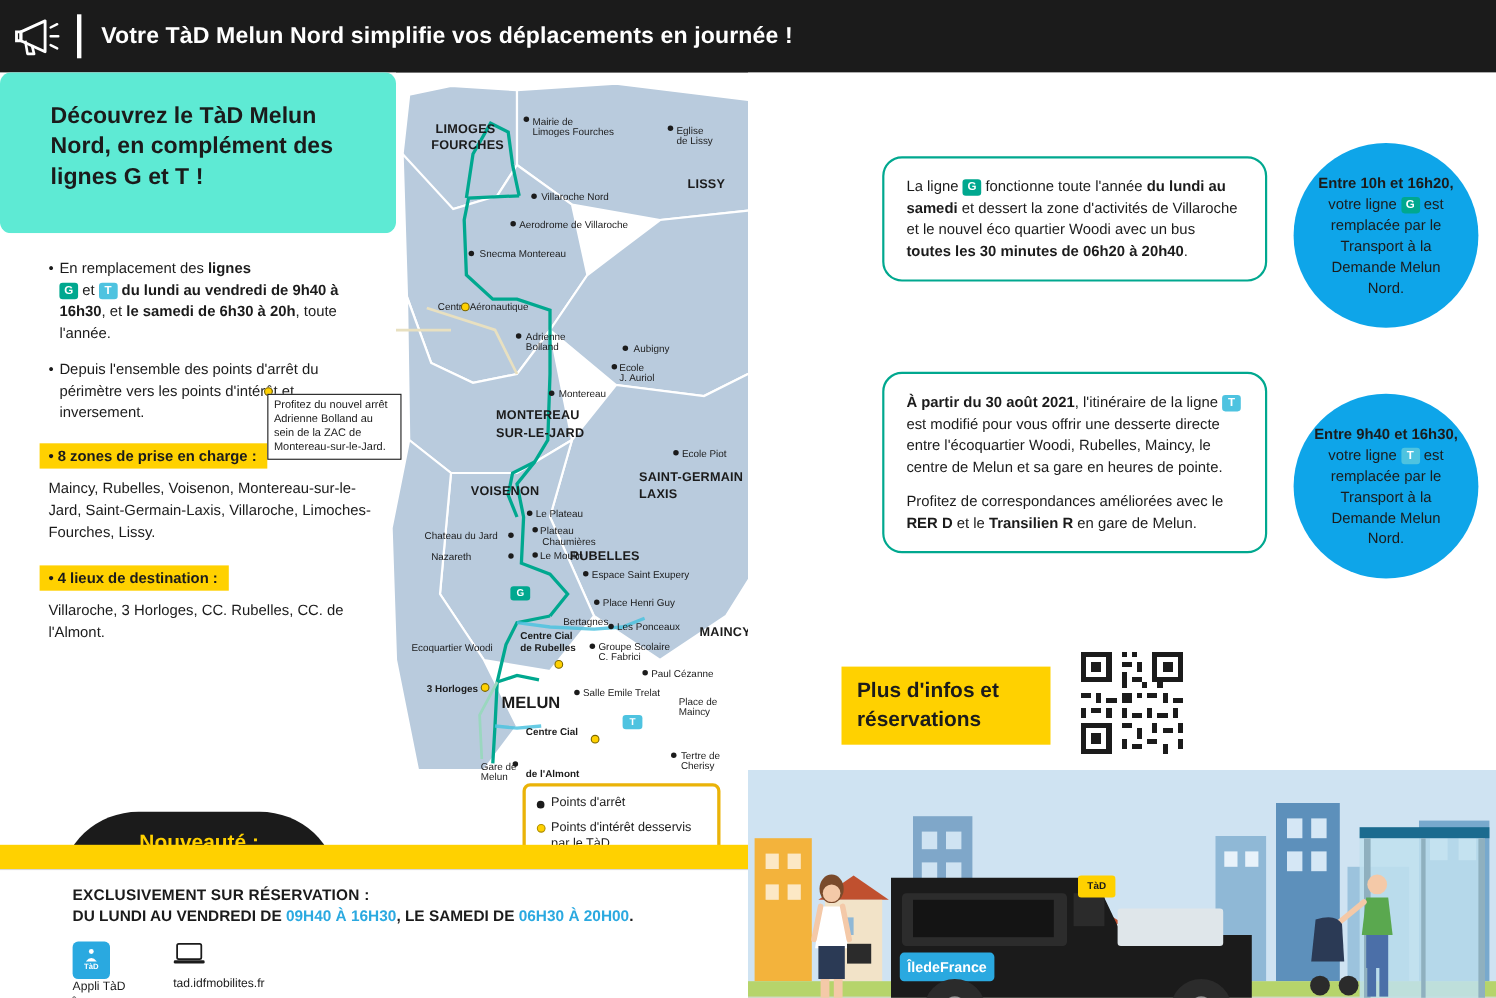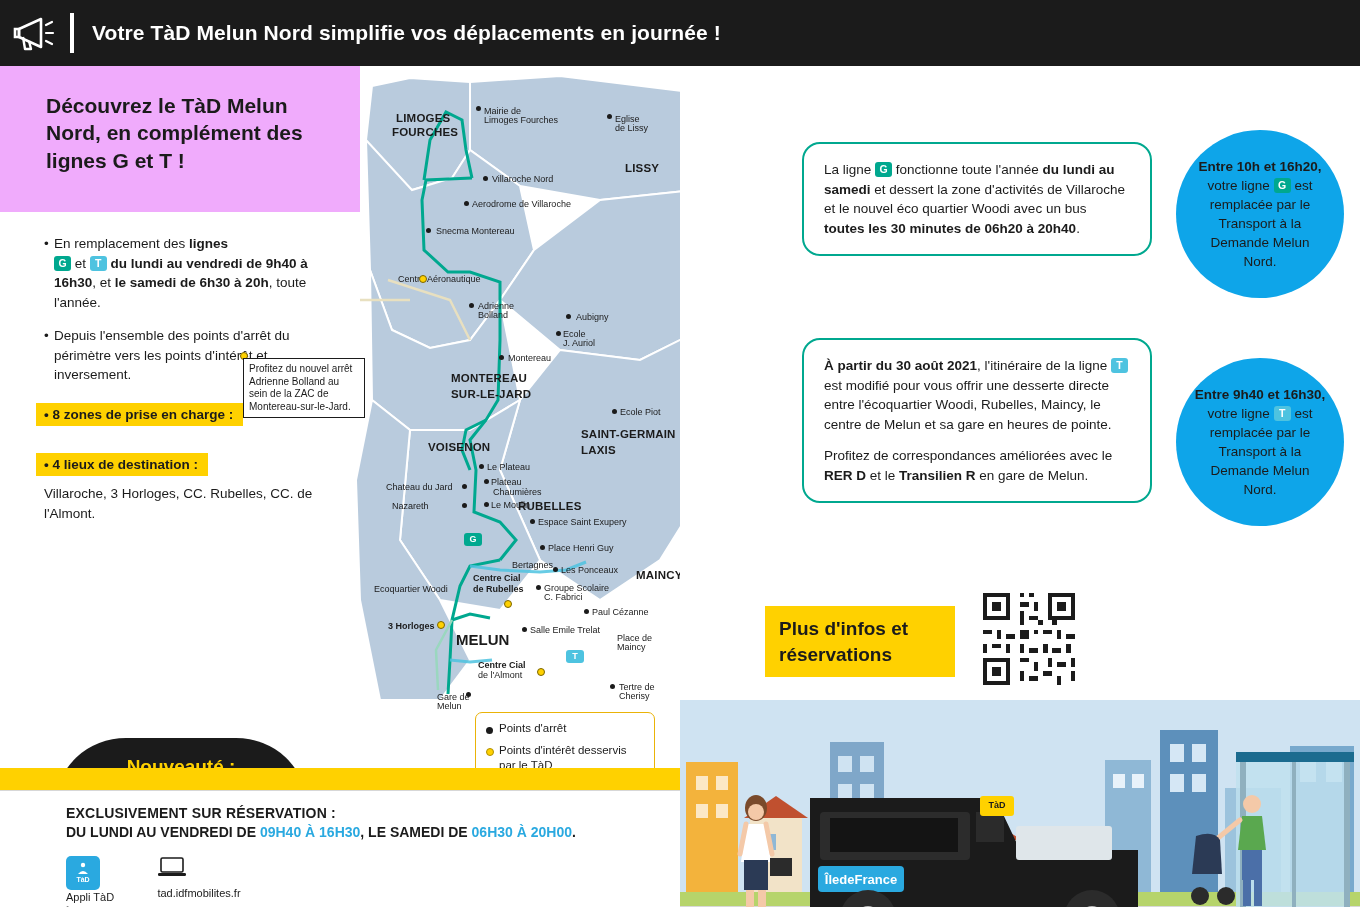--- a/index.html
+++ b/index.html
@@ -14,21 +14,21 @@
   .header {
     position:absolute; left:0; top:0; width:1360px; height:66px;
     background:#1b1b1b; color:#fff; display:flex; align-items:center;
   }
   .header .megaphone { width:70px; display:flex; align-items:center; justify-content:center; }
   .header .bar { width:4px; height:40px; background:#fff; margin-right:18px; }
   .header h1 { font-size:21px; font-weight:bold; margin:0; letter-spacing:.1px; }
 
   
   .left-col { position:absolute; left:0; top:66px; width:360px; height:841px; background:#ffffff; }
-  .yellow-top { position:absolute; left:0; top:0; width:360px; height:146px; background:#f0abfc; }
+  .yellow-top { position:absolute; left:0; top:0; width:360px; height:146px; background:#5eead4;border-radius:10px; }
   .yellow-top h2 { margin:0; padding:26px 20px 0 46px; font-size:21px; line-height:1.30; font-weight:bold; color:#1b1b1b;}
   .left-body { position:absolute; left:0; top:146px; width:360px; height:560px; background:#fff; padding:22px 16px 0 44px; }
   .bullet { display:flex; font-size:13.5px; line-height:1.45; margin-bottom:14px; }
   .bullet .dot { width:10px; flex:0 0 10px; }
   .bullet .txt { flex:1; }
   .chip { display:inline-block; min-width:17px; height:15px; line-height:15px; text-align:center;
           border-radius:3px; color:#fff; font-size:10.5px; font-weight:bold; padding:0 4px; vertical-align:1px;}
   .chip.g { background:#00a88f; }
   .chip.t { background:#4ec3e0; }
   .tagline { display:inline-block; background:#ffd100; font-weight:bold; font-size:13.5px;
@@ -75,21 +75,21 @@
 
   
   .qr-zone { position:absolute; left:85px; top:518px; width:345px; height:110px; }
   .qr-label { position:absolute; left:0; top:22px; width:190px; background:#ffd100; font-size:19px;
               font-weight:bold; padding:10px 14px; line-height:1.35; }
   .qr-box { position:absolute; left:205px; top:0; width:118px; height:110px; background:#fff; padding:4px; }
 
   
   .illus { position:absolute; left:0; top:634px; width:680px; height:273px; background:#cfe3f2; overflow:hidden; }
 
-  .legend { position:absolute; left:475px; top:712px; width:180px; background:#fff; border:1px solid #eab308;
+  .legend { position:absolute; left:475px; top:712px; width:180px; background:#fff; border:3px solid #eab308;
             border-radius:7px; padding:8px 10px; font-size:11.5px; line-height:1.3; }
   .legend .row { display:flex; align-items:flex-start; margin-bottom:5px; }
   .legend .row:last-child { margin-bottom:0; }
   .legend .mk { width:13px; flex:0 0 13px; padding-top:2px; }
   .dotblack { width:7px; height:7px; border-radius:50%; background:#1b1b1b; display:inline-block; }
   .dotyellow { width:8px; height:8px; border-radius:50%; background:#ffd100; border:1px solid #b08f00; display:inline-block; }
 
   .maplabel { position:absolute; font-size:9px; color:#1b1b1b; }
   .maptown { position:absolute; font-size:11.5px; font-weight:bold; color:#1b1b1b; letter-spacing:.2px; }
   .mapcity { position:absolute; font-size:15px; font-weight:bold; color:#1b1b1b; }
@@ -135,20 +135,21 @@
       </div>
     </div>
 
     <div class="bullet">
       <div class="dot">•</div>
       <div class="txt" style="width:150px">Depuis l'ensemble des points d'arrêt du périmètre vers les points d'intérêt et inversement.</div>
     </div>
 
     <div style="">
       <div class="tagline">•&nbsp;<span>8 zones de prise en charge :</span></div>
+      <p class="plain">Maincy, Rubelles, Voisenon, Montereau-sur-le-Jard, Saint-Germain-Laxis, Villaroche, Limoches-Fourches, Lissy.</p>
     </div>
 
     <div style="margin-top:15px">
       <div class="tagline">•&nbsp;<span>4 lieux de destination :</span></div>
       <p class="plain">Villaroche, 3 Horloges, CC. Rubelles, CC. de l'Almont.</p>
     </div>
   </div>
 
   <div class="nouveaute">
     <div class="t1">Nouveauté :</div>
@@ -239,21 +240,21 @@
   <div class="maplabel" style="left:544px;top:592px">C. Fabrici</div>
   <div class="maplabel" style="left:374px;top:584px">Ecoquartier Woodi</div>
   <div class="maplabel" style="left:473px;top:573px;font-weight:bold">Centre Cial</div>
   <div class="maplabel" style="left:473px;top:584px;font-weight:bold">de Rubelles</div>
   <div class="maplabel" style="left:592px;top:607px">Paul Cézanne</div>
   <div class="maplabel" style="left:530px;top:625px">Salle Emile Trelat</div>
   <div class="maplabel" style="left:388px;top:621px;font-weight:bold">3 Horloges</div>
   <div class="maplabel" style="left:617px;top:633px">Place de</div>
   <div class="maplabel" style="left:617px;top:642px">Maincy</div>
   <div class="maplabel" style="left:478px;top:660px;font-weight:bold">Centre Cial</div>
-  <div class="maplabel" style="left:478px;top:670px;font-weight:normal">de l'Almont</div>
+  <div class="maplabel" style="left:478px;top:698px;font-weight:bold">de l'Almont</div>
   <div class="maplabel" style="left:619px;top:682px">Tertre de</div>
   <div class="maplabel" style="left:619px;top:691px">Cherisy</div>
   <div class="maplabel" style="left:437px;top:692px">Gare de</div>
   <div class="maplabel" style="left:437px;top:701px">Melun</div>
 
   <div class="poi" style="left:476px;top:106px"></div>
   <div class="poi" style="left:607px;top:114px"></div>
   <div class="poi" style="left:483px;top:176px"></div>
   <div class="poi" style="left:464px;top:201px"></div>
   <div class="poi" style="left:426px;top:228px"></div>

